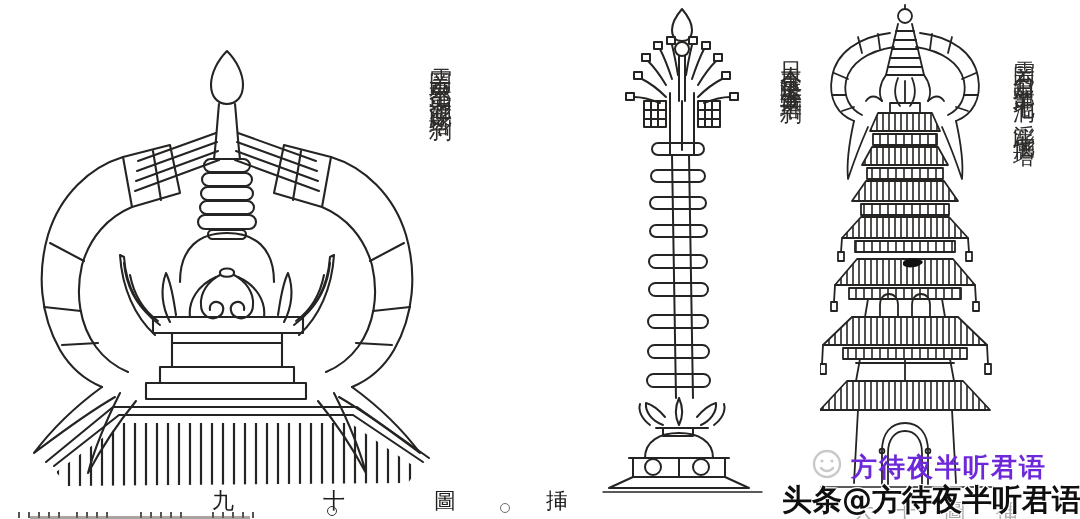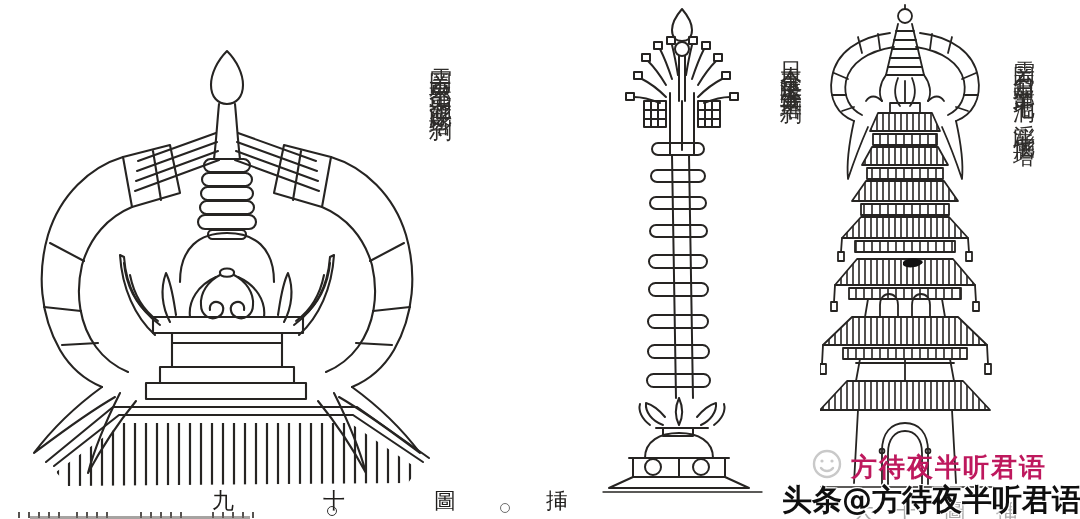--- a/index.html
+++ b/index.html
@@ -10,21 +10,21 @@
          font-family:"DejaVu Sans",sans-serif;line-height:1;}
   .cap-left{left:429px;top:50px;font-size:23px;letter-spacing:5px;}
   .cap-mid{left:780px;top:44px;font-size:22px;letter-spacing:4px;}
   .cap-right{left:1009px;top:44px;display:flex;flex-direction:column;gap:18px;}
   .cap-right span{writing-mode:vertical-rl;text-orientation:upright;font-size:22px;
                   letter-spacing:5px;color:#2e2c2a;}
   .plate-char{font-family:"DejaVu Serif",serif;font-size:22px;color:#1f1d1b;top:486px;}
   .period-mark{width:8px;height:8px;border:1.6px solid #333;border-radius:50%;}
   .ghost-char{font-family:"DejaVu Serif",serif;font-size:22px;color:#8f8f8f;top:497px;opacity:.75;z-index:2;}
   .wm-faint-text{left:851px;top:450px;font-size:26px;font-weight:bold;letter-spacing:2px;
-                 color:#be185d;z-index:3;white-space:nowrap;}
+                 color:#6d28d9;z-index:3;white-space:nowrap;}
   .wm-bold{left:782px;top:480px;font-size:30px;font-weight:bold;color:#0f0f0f;z-index:4;
            white-space:nowrap;letter-spacing:0px;
            text-shadow:1px 1px 0 #fff,-1px -1px 0 #fff,1px -1px 0 #fff,-1px 1px 0 #fff;}
   .frag{top:512px;height:6px;background-image:repeating-linear-gradient(90deg,#575350 0 2px,transparent 2px 10px);}
   .frag2{top:516px;height:3px;background:#6a6662;opacity:.6;}
   svg{display:block;}
 </style>
 </head>
 <body>
 

